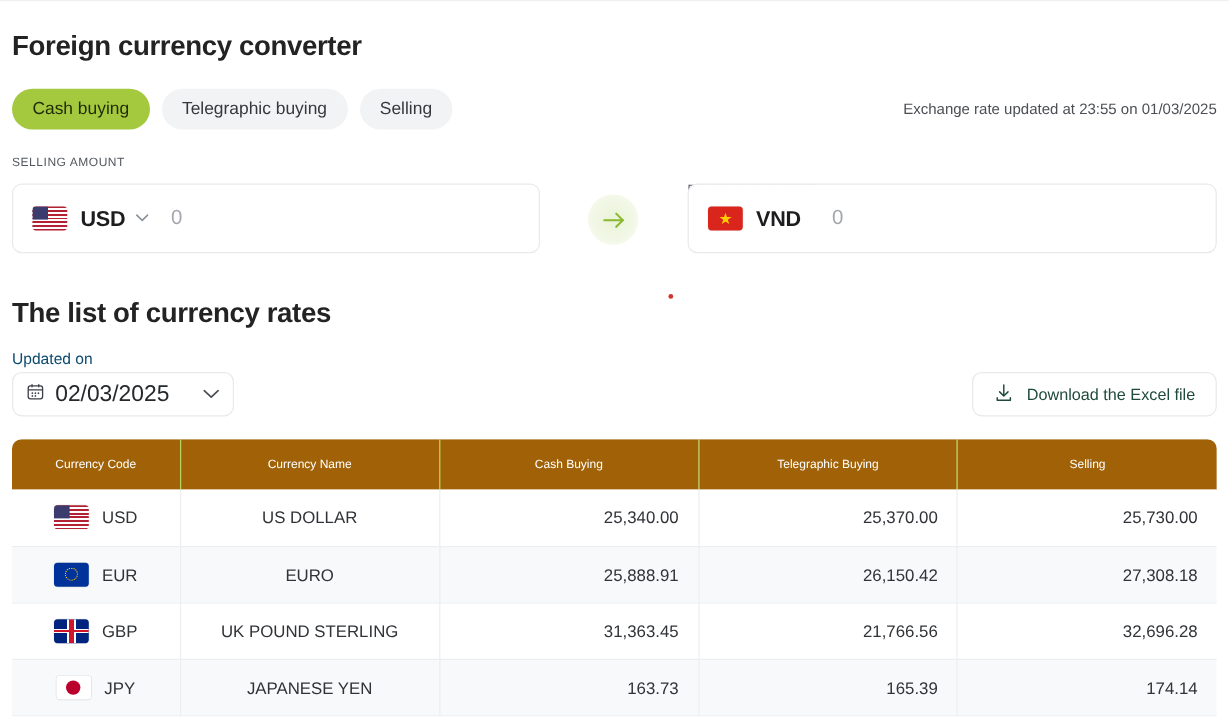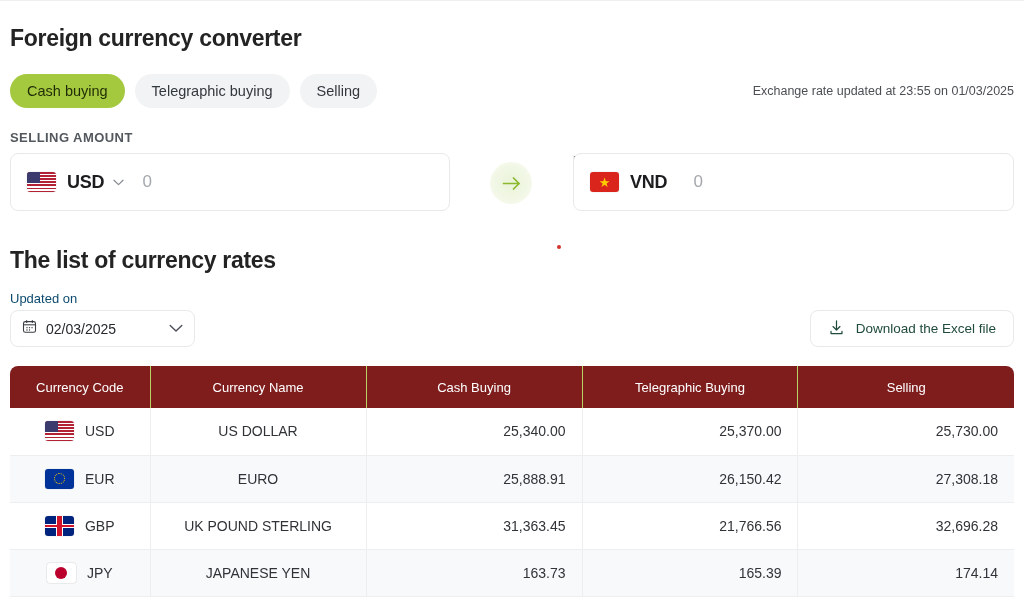--- a/index.html
+++ b/index.html
@@ -29,22 +29,22 @@
   }
   .tab.active { background: #a4c93f; color: #1f2b07; font-weight: 400; }
 
   .rate-updated {
     position: absolute; right: 10px; top: 84px;
     font-size: 12.5px; color: #4b4f54; white-space: nowrap;
   }
 
   
   .field-label {
-    position: absolute; font-size: 13px; letter-spacing: 0.45px;
-    color: #53585e; font-weight: 700; text-transform: uppercase;
+    position: absolute; font-size: 10px; letter-spacing: 0.45px;
+    color: #53585e; font-weight: 400; text-transform: uppercase;
   }
   .label-selling   { left: 10px;  top: 130px; }
   .label-receiving { left: 573px; top: 130px; margin-top: 23px; }
 
   .amount-box {
     position: absolute; top: 153px; height: 58px;
     border: 1px solid #e7e9eb; border-radius: 8px; background: #fff;
     display: flex; align-items: center; padding: 0 16px;
   }
   .box-selling   { left: 10px;  width: 440px; }
@@ -115,41 +115,41 @@
     position: absolute; left: 10px; top: 291px;
     font-size: 13px; color: #0c4a6e;
   }
   .date-picker {
     position: absolute; left: 10px; top: 310px;
     width: 185px; height: 37px;
     border: 1px solid #e7e9eb; border-radius: 8px; background: #fff;
     display: flex; align-items: center; padding: 0 11px; cursor: pointer;
   }
   .date-picker .cal { flex: 0 0 auto; display: block; }
-  .date-text { font-size: 14px; color: #25282c; margin-left: 9px; }
+  .date-text { font-size: 19px; color: #25282c; margin-left: 9px; }
   .date-picker .dp-chev { margin-left: auto; color: #4a4e54; font-size: 13px; line-height: 1; }
 
   .download-btn {
     position: absolute; right: 10px; top: 310px;
     height: 37px; padding: 0 17px;
     border: 1px solid #e7e9eb; border-radius: 8px; background: #fff;
     display: flex; align-items: center; gap: 11px; cursor: pointer;
     font-family: "Liberation Sans", sans-serif;
   }
   .download-btn .dl-text { font-size: 13.5px; color: #1f4a3c; white-space: nowrap; }
 
   
   .rates-table {
     position: absolute; left: 10px; top: 366px; width: 1004px;
     border-collapse: collapse; table-layout: fixed;
     border-radius: 8px 8px 0 0; overflow: hidden;
   }
   .rates-table thead th {
-    background: #7f1d1d; color: #ffffff; font-weight: 400;
-    font-size: 13px; height: 42px; text-align: center;
+    background: #a16207; color: #ffffff; font-weight: 400;
+    font-size: 10px; height: 42px; text-align: center;
     border-right: 1px solid #b8d463;
   }
   .rates-table thead th:last-child { border-right: none; }
 
   .rates-table tbody td {
     height: 47px; font-size: 14px; color: #303337;
     border-right: 1px solid #eceef0; border-bottom: 1px solid #eceef0;
     padding: 0 16px; vertical-align: middle;
   }
   .rates-table tbody td:last-child { border-right: none; }

